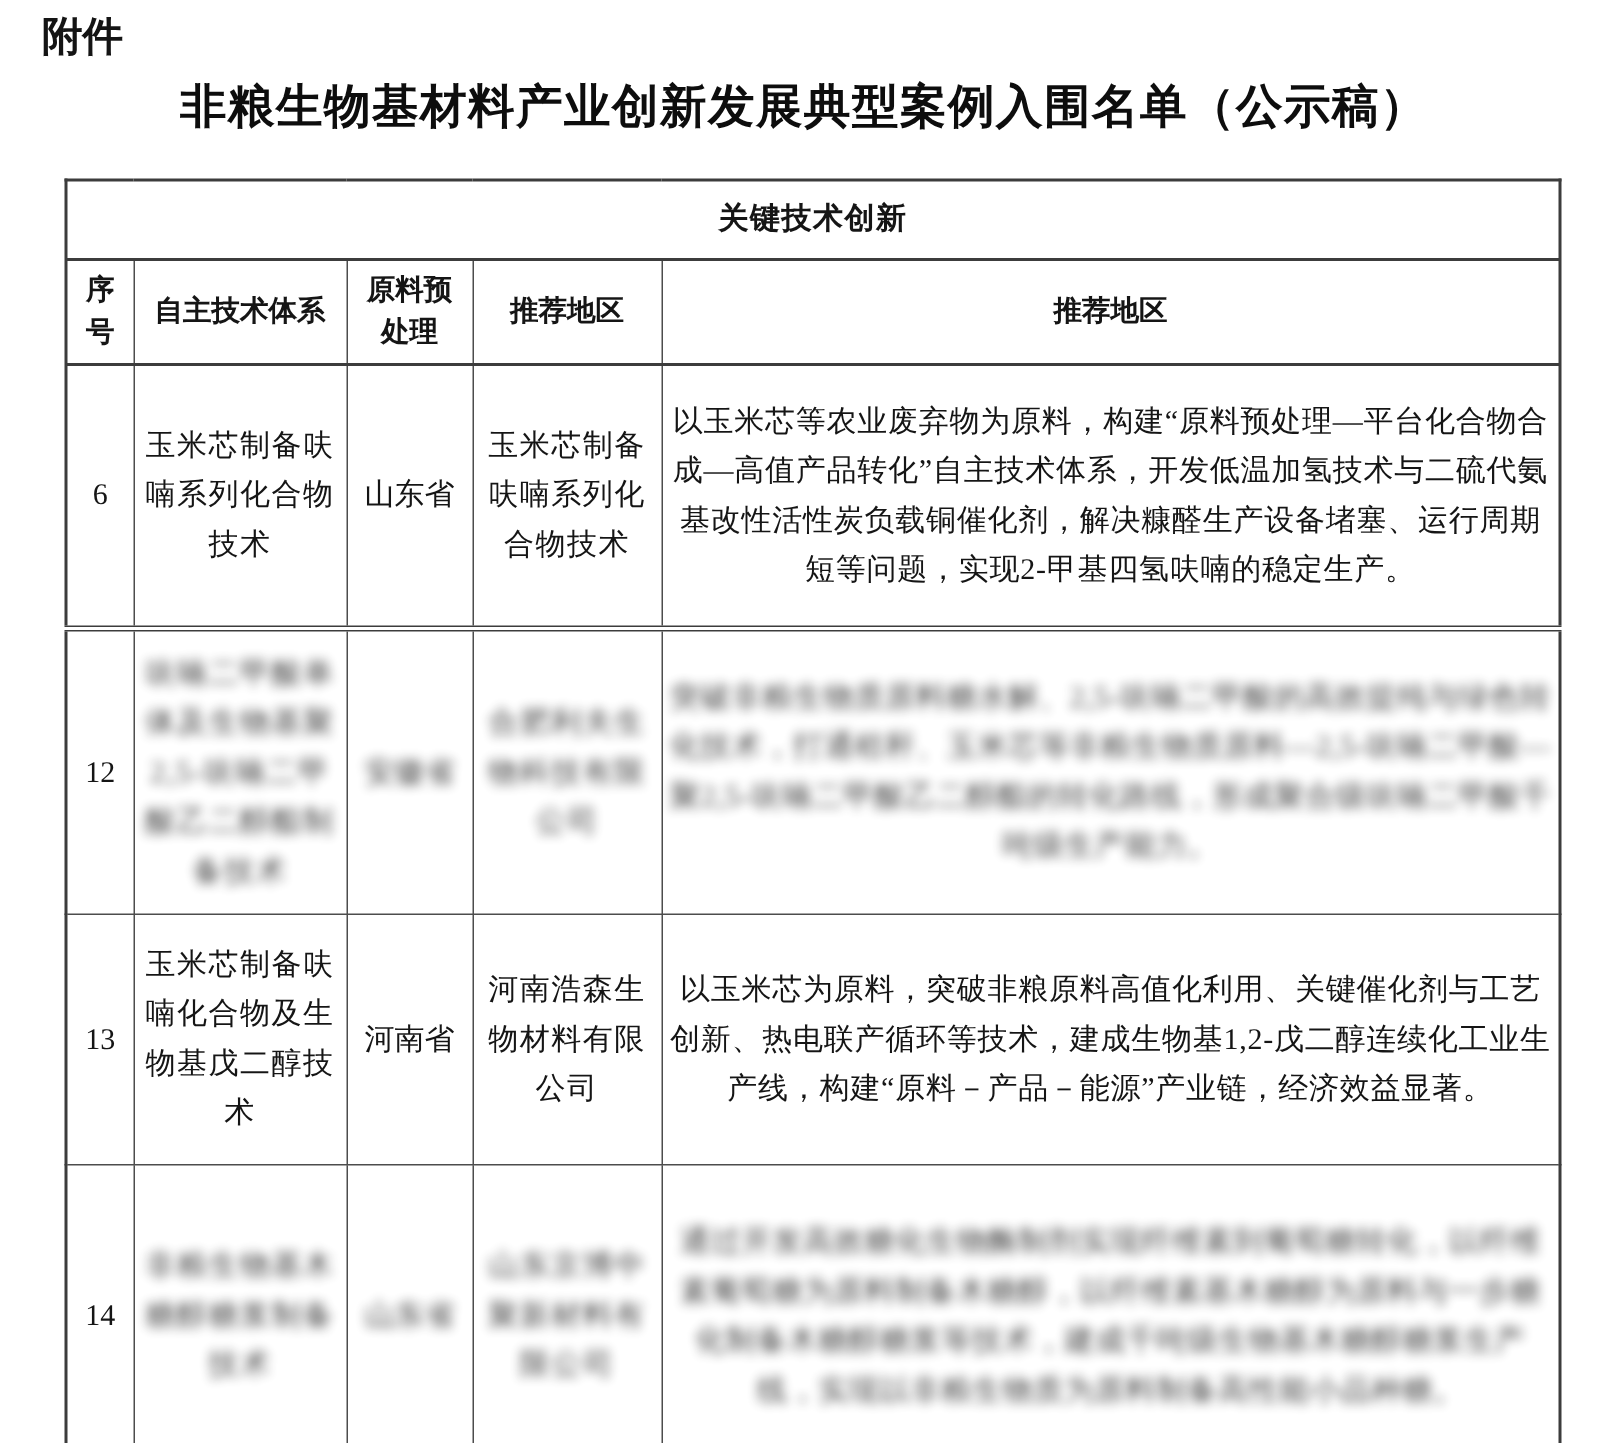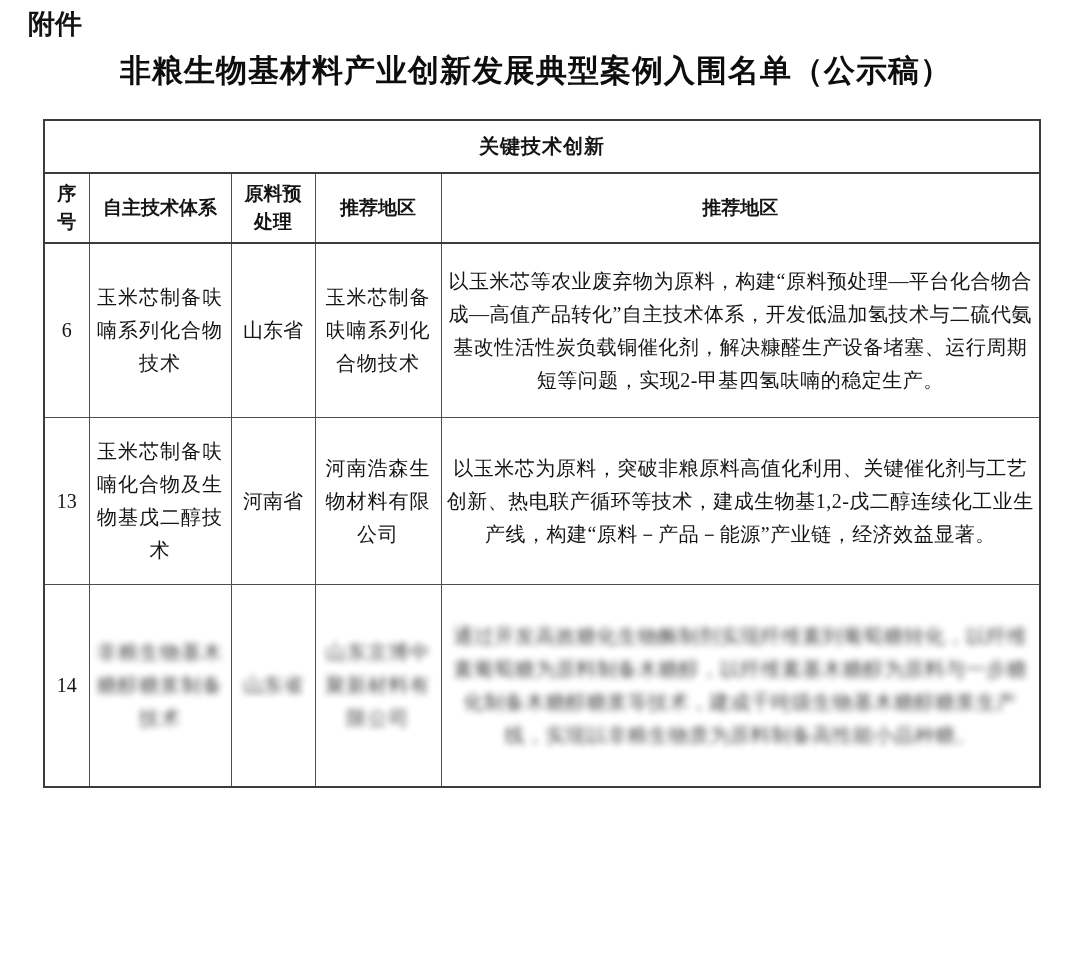--- a/index.html
+++ b/index.html
@@ -81,20 +81,27 @@
   </tr>
 
   <tr class="r6">
     <td class="c-no">6</td>
     <td class="c-name">玉米芯制备呋喃系列化合物技术</td>
     <td class="c-region">山东省</td>
     <td class="c-org">玉米芯制备呋喃系列化合物技术</td>
     <td class="c-intro">以玉米芯等农业废弃物为原料，构建“原料预处理—平台化合物合成—高值产品转化”自主技术体系，开发低温加氢技术与二硫代氨基改性活性炭负载铜催化剂，解决糠醛生产设备堵塞、运行周期短等问题，实现2-甲基四氢呋喃的稳定生产。</td>
   </tr>
 
+  <tr class="r12">
+    <td class="c-no">12</td>
+    <td class="c-name blur">呋喃二甲酸单体及生物基聚2,5-呋喃二甲酸乙二醇酯制备技术</td>
+    <td class="c-region blur">安徽省</td>
+    <td class="c-org blur">合肥利夫生物科技有限公司</td>
+    <td class="c-intro blur">突破非粮生物质原料糖水解、2,5-呋喃二甲酸的高效提纯与绿色转化技术，打通秸秆、玉米芯等非粮生物质原料—2,5-呋喃二甲酸—聚2,5-呋喃二甲酸乙二醇酯的转化路线，形成聚合级呋喃二甲酸千吨级生产能力。</td>
+  </tr>
 
   <tr class="r13">
     <td class="c-no">13</td>
     <td class="c-name">玉米芯制备呋喃化合物及生物基戊二醇技术</td>
     <td class="c-region">河南省</td>
     <td class="c-org">河南浩森生物材料有限公司</td>
     <td class="c-intro">以玉米芯为原料，突破非粮原料高值化利用、关键催化剂与工艺创新、热电联产循环等技术，建成生物基1,2-戊二醇连续化工业生产线，构建“原料－产品－能源”产业链，经济效益显著。</td>
   </tr>
 
   <tr class="r14">

